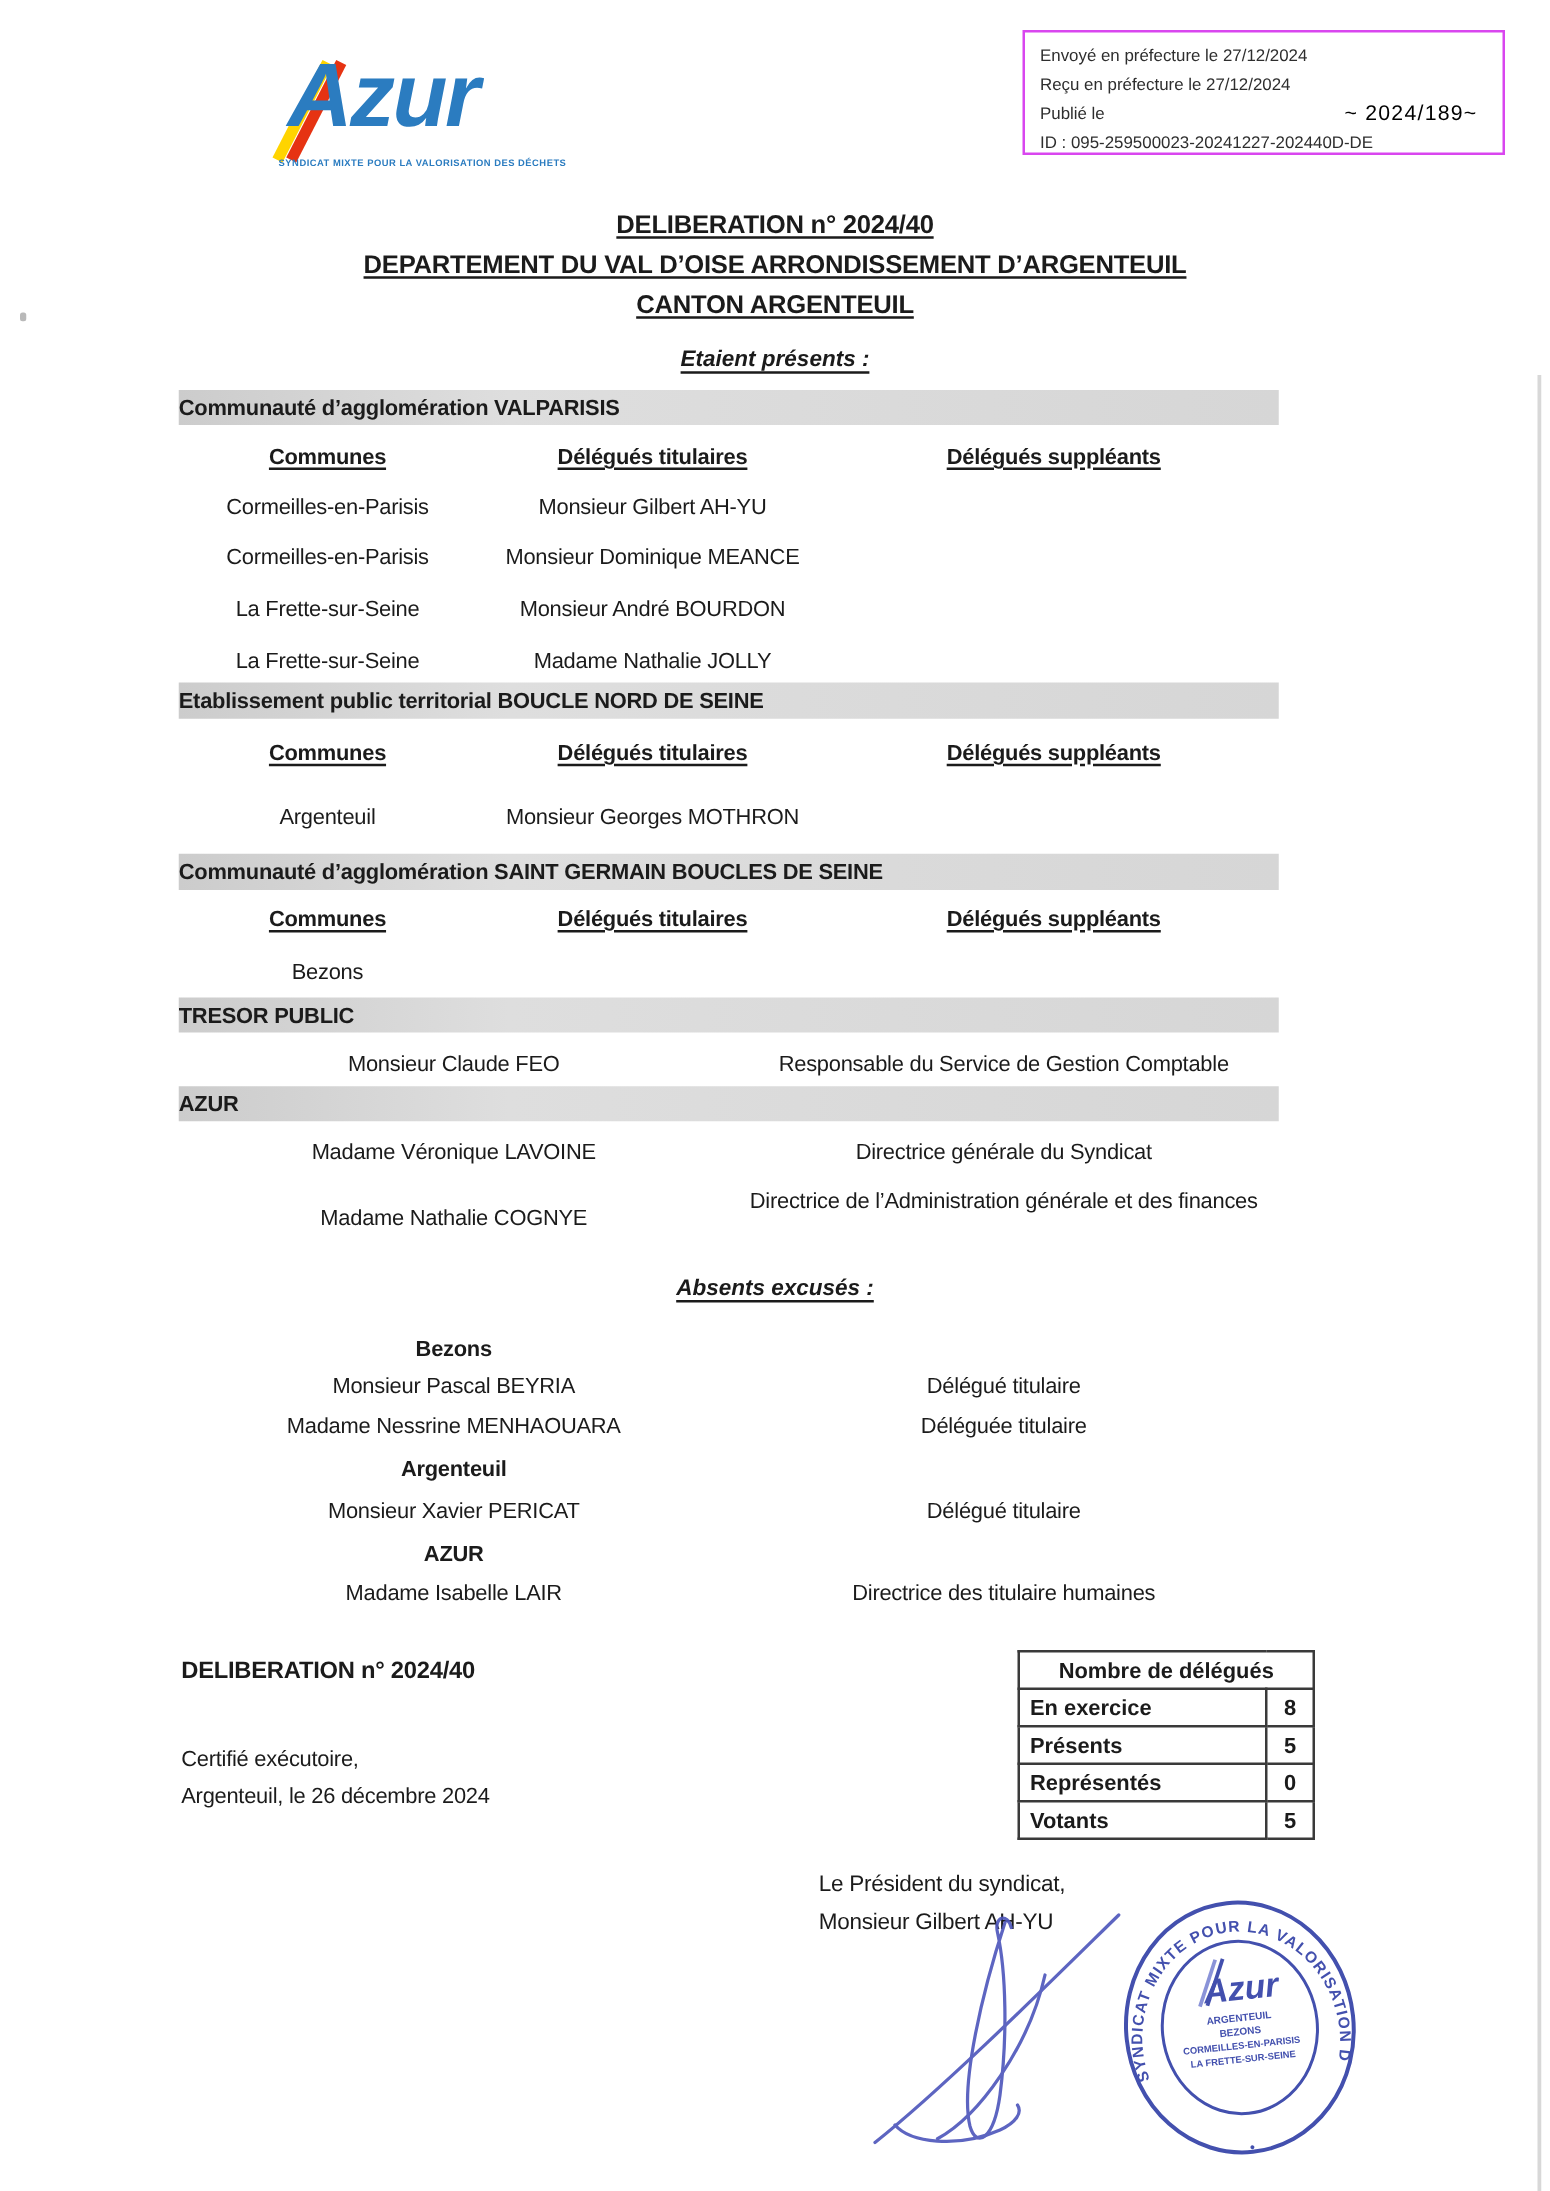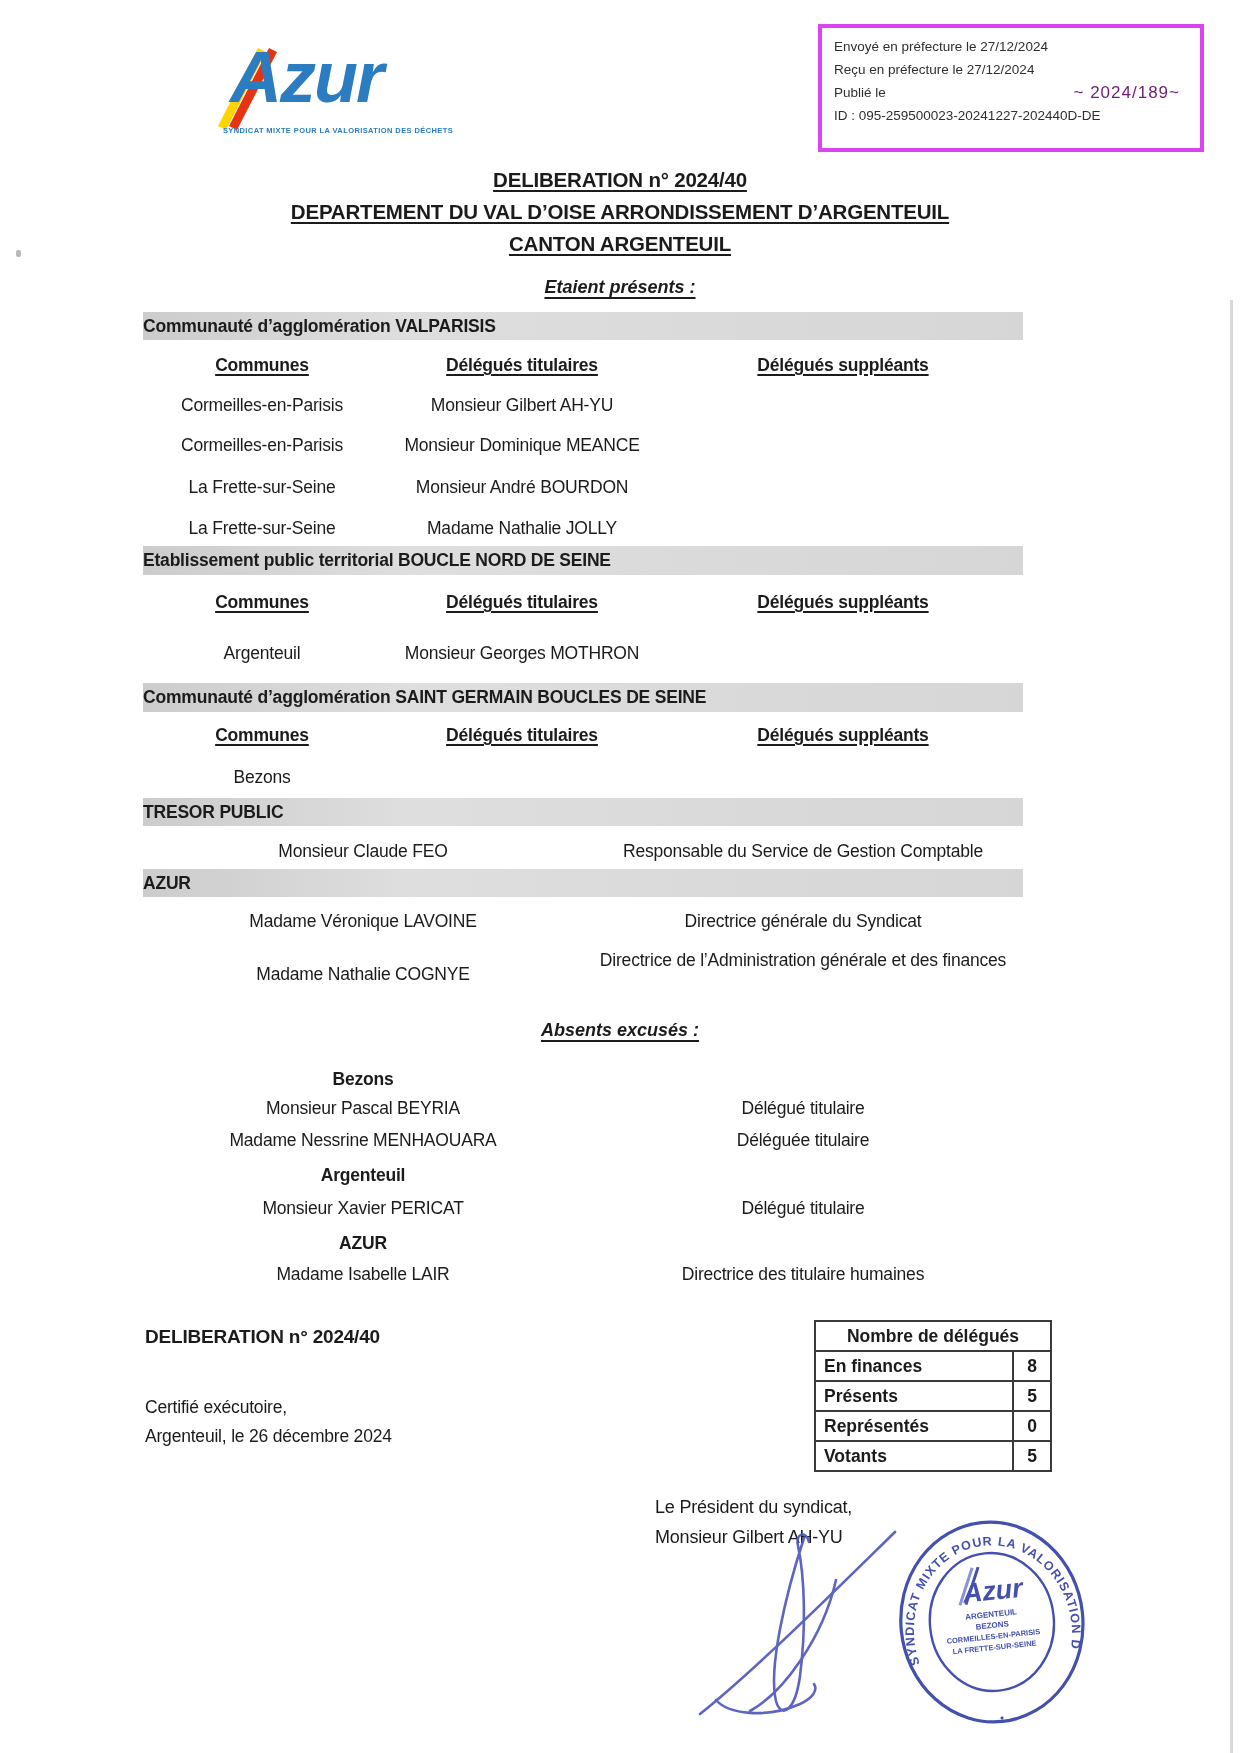--- a/index.html
+++ b/index.html
@@ -1,23 +1,23 @@
 <!DOCTYPE html>
 <html><head>
 <meta charset="utf-8">
 <style>
   html,body{margin:0;padding:0;background:#9a9a9a;}
   .page{position:relative;width:1240px;height:1753px;margin:0 auto;background:#ffffff;
         font-family:"Liberation Sans","DejaVu Sans",sans-serif;color:#1b1b1b;overflow:hidden;}
 
   
-  .prefbox{position:absolute;left:818px;top:24px;width:386px;height:128px;
-           border:4px solid #d946ef;box-sizing:border-box;padding:7px 12px;}
+  .prefbox{position:absolute;left:818px;top:24px;width:386px;height:100px;
+           border:2px solid #d946ef;box-sizing:border-box;padding:7px 12px;}
   .prefbox .pl{font-size:13.5px;line-height:23px;color:#2e2e2e;white-space:nowrap;}
-  .prefref{position:absolute;right:20px;top:55px;font-size:17px;color:#701a75;letter-spacing:1px;}
+  .prefref{position:absolute;right:20px;top:55px;font-size:17px;color:#000000;letter-spacing:1px;}
 
   
   .logo{position:absolute;left:200px;top:42px;width:300px;height:100px;}
   .logo .word{position:absolute;left:30px;top:-6px;font-size:72px;font-weight:bold;font-style:italic;
               color:#2b7cc0;letter-spacing:-2px;}
   .logo .tagline{position:absolute;left:8px;top:84px;width:260px;text-align:center;font-size:7.5px;
                  font-weight:bold;color:#2b7cc0;letter-spacing:0.4px;}
   .logo svg{position:absolute;left:0;top:0;}
 
   
@@ -195,21 +195,21 @@
   <div class="certline" style="top:1397px;">Certifié exécutoire,</div>
   <div class="certline" style="top:1426px;">Argenteuil, le 26 décembre 2024</div>
 
   <div class="dtable">
     <table>
       <tbody>
           <tr>
             <td class="ttl" colspan="2">Nombre de délégués</td>
           </tr>
       <tr>
-        <td class="lbl">En finances</td>
+        <td class="lbl">En exercice</td>
         <td class="val">8</td>
       </tr>
       <tr>
         <td class="lbl">Présents</td>
         <td class="val">5</td>
       </tr>
       <tr>
         <td class="lbl">Représentés</td>
         <td class="val">0</td>
       </tr>

